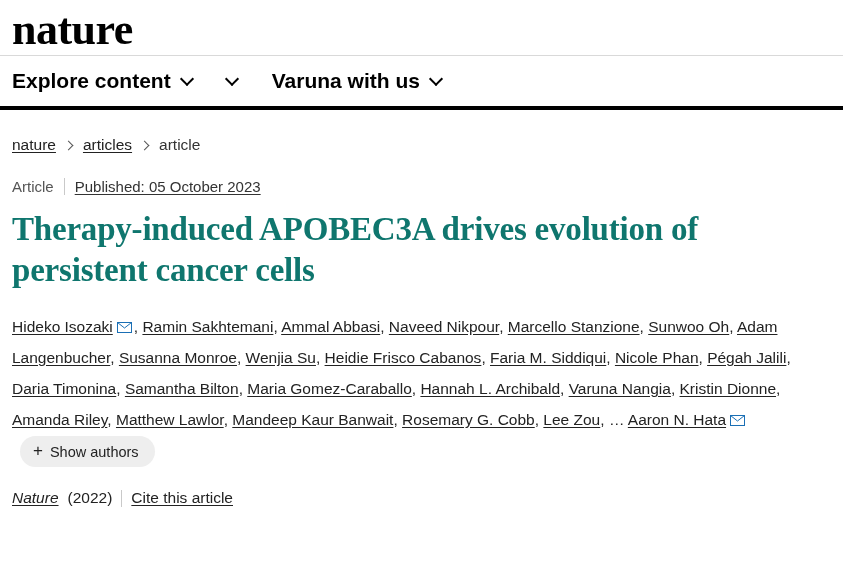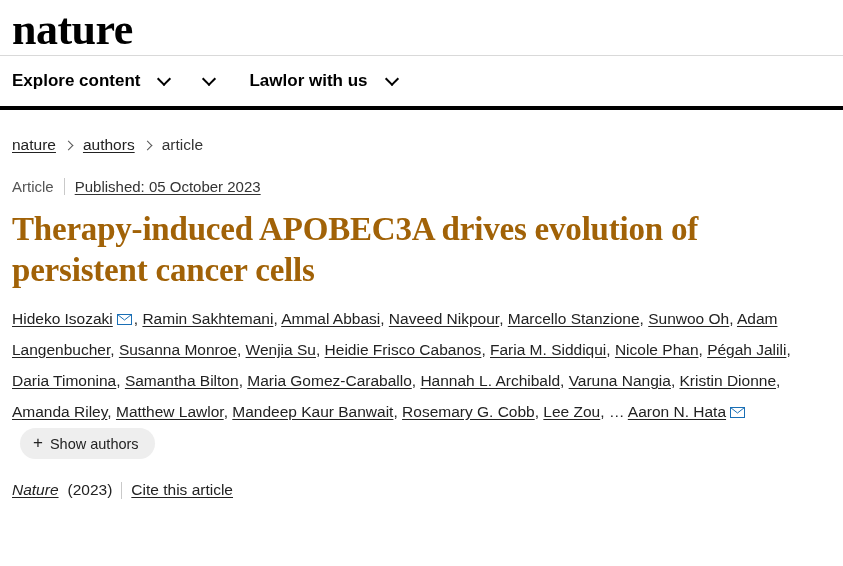--- a/index.html
+++ b/index.html
@@ -33,26 +33,26 @@
   
   .nav {
     height: 54px;
     border-bottom: 4px solid #000000;
     display: flex;
     align-items: center;
     padding: 0 12px;
     gap: 34px;
   }
   .nav-item {
-    font-size: 17px;
+    font-size: 21px;
     font-weight: bold;
     color: #000000;
     display: flex;
     align-items: center;
-    gap: 19px;
+    gap: 11px;
     cursor: pointer;
     white-space: nowrap;
   }
   .chev {
     display: inline-block;
     width: 11px;
     height: 11px;
     position: relative;
     top: -2px;
   }
@@ -119,27 +119,27 @@
     text-decoration: underline;
     text-underline-offset: 2px;
   }
 
   h1.title {
     font-family: "Liberation Serif", serif;
     font-weight: bold;
     font-size: 33px;
     line-height: 41px;
     margin: 14px 0 0 0;
-    color: #a16207;
+    color: #0f766e;
     letter-spacing: -0.2px;
     max-width: 760px;
   }
 
   .authors {
-    margin-top: 12px;
+    margin-top: 20px;
     font-size: 15.5px;
     line-height: 31px;
     color: #222;
     max-width: 840px;
   }
   .authors a {
     color: #222;
     text-decoration: underline;
     text-underline-offset: 2px;
   }
@@ -210,31 +210,31 @@
 
 <div class="nav">
   <div class="nav-item">
     <span>Explore content</span>
     <span class="chev"></span>
   </div>
   <div class="nav-item">
     <span class="chev"></span>
   </div>
   <div class="nav-item">
-    <span>Lawlor with us</span>
+    <span>Varuna with us</span>
     <span class="chev"></span>
   </div>
 </div>
 
 <div class="content">
 
   <nav class="breadcrumb">
     <a href="#">nature</a>
     <span class="bc-sep"></span>
-    <a href="#">authors</a>
+    <a href="#">articles</a>
     <span class="bc-sep"></span>
     <span class="crumb-current">article</span>
   </nav>
 
   <div class="meta-line">
     <span>Article</span>
     <span class="meta-sep"></span>
     <a href="#" class="pub">Published: 05 October 2023</a>
   </div>
 
@@ -248,18 +248,18 @@
           <rect x="0.5" y="0.5" width="14" height="10" fill="none" stroke="#1a6fb5" stroke-width="1"></rect>
           <path d="M0.5 0.5 L7.5 6 L14.5 0.5" fill="none" stroke="#1a6fb5" stroke-width="1"></path>
         </svg></span><button class="show-authors">
         <span class="plus">+</span>
         <span>Show authors</span>
       </button>
   </div>
 
   <div class="journal-line">
     <a href="#" class="jname">Nature</a>
-    <span>(2023)</span>
+    <span>(2022)</span>
     <span class="vline"></span>
     <a href="#" class="cite">Cite this article</a>
   </div>
 
 </div>
 
 </body></html>

